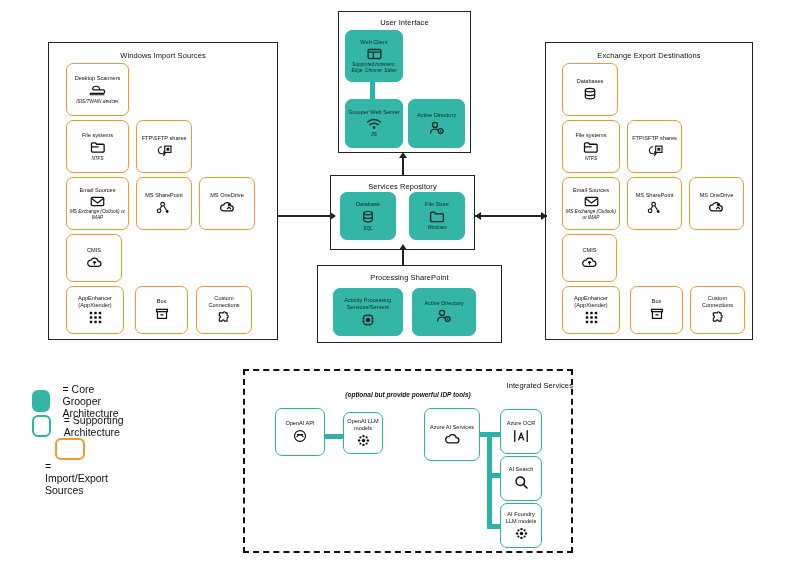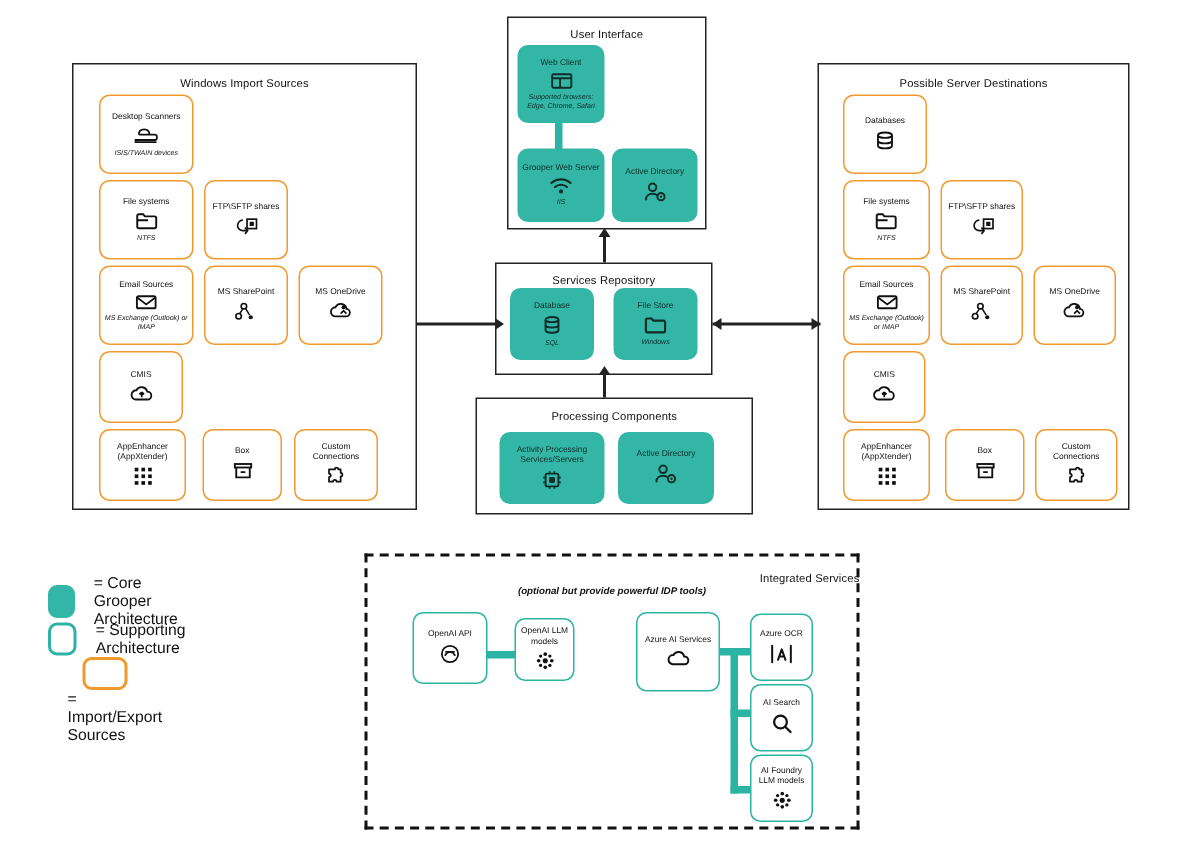--- a/index.html
+++ b/index.html
@@ -158,21 +158,21 @@
 <div class="box orange" style="left:196px;top:286px;width:56px;height:48px;">
   <div class="t">Custom Connections</div>
   <div class="ic">
     <svg width="14" height="14" viewBox="0 0 18 18">
         <path d="M6 2.5h2a1.5 1.5 0 1 1 3 0h2v3a1.5 1.5 0 1 1 0 3v4.5H9.5a1.5 1.5 0 1 0-3 0H3V9a1.5 1.5 0 1 0 0-3V2.5z" fill="none" stroke="#111" stroke-width="1.5" stroke-linejoin="round"></path>
       </svg>
   </div>
 </div>
 
 <div class="panel" style="left:545px;top:42px;width:208px;height:298px;">
-  <div class="panel-title" style="top:8px;">Possible Server Destinations</div>
+  <div class="panel-title" style="top:8px;">Exchange Export Destinations</div>
 </div>
 
 <div class="box orange" style="left:562px;top:63px;width:56px;height:53px;">
   <div class="t">Databases</div>
   <div class="ic">
     <svg width="14" height="14" viewBox="0 0 18 18">
         <ellipse cx="9" cy="4" rx="6" ry="2.3" fill="none" stroke="#111" stroke-width="1.6"></ellipse>
         <path d="M3 4v9c0 1.3 2.7 2.3 6 2.3s6-1 6-2.3V4" fill="none" stroke="#111" stroke-width="1.6"></path>
         <path d="M3 8.7c0 1.3 2.7 2.3 6 2.3s6-1 6-2.3" fill="none" stroke="#111" stroke-width="1.6"></path>
       </svg>
@@ -361,21 +361,21 @@
 
 <div class="ln" style="left:475px;top:215px;width:72px;height:1.6px;"></div>
 <div class="arrow ar-r" style="left:541px;top:212px;"></div>
 <div class="arrow ar-l" style="left:475px;top:212px;"></div>
 
 <div class="ln" style="left:402px;top:250px;width:1.6px;height:22px;"></div>
 <div class="arrow ar-u" style="left:399px;top:244px;"></div>
 <div class="arrow ar-d" style="left:399px;top:268px;"></div>
 
 <div class="panel" style="left:317px;top:265px;width:185px;height:78px;">
-  <div class="panel-title" style="top:7px;">Processing Components</div>
+  <div class="panel-title" style="top:7px;">Processing SharePoint</div>
 </div>
 
 <div class="box tealfill" style="left:333px;top:288px;width:70px;height:48px;">
   <div class="t">Activity Processing Services/Servers</div>
   <div class="ic">
     <svg width="14" height="14" viewBox="0 0 18 18">
         <rect x="3.5" y="3.5" width="11" height="11" rx="1.5" fill="none" stroke="#0f2d2a" stroke-width="1.6"></rect>
         <rect x="6.5" y="6.5" width="5" height="5" rx="1" fill="#0f2d2a"></rect>
         <g stroke="#0f2d2a" stroke-width="1.4">
           <path d="M7 1.5v2M11 1.5v2M7 14.5v2M11 14.5v2M1.5 7h2M1.5 11h2M14.5 7h2M14.5 11h2"></path>

